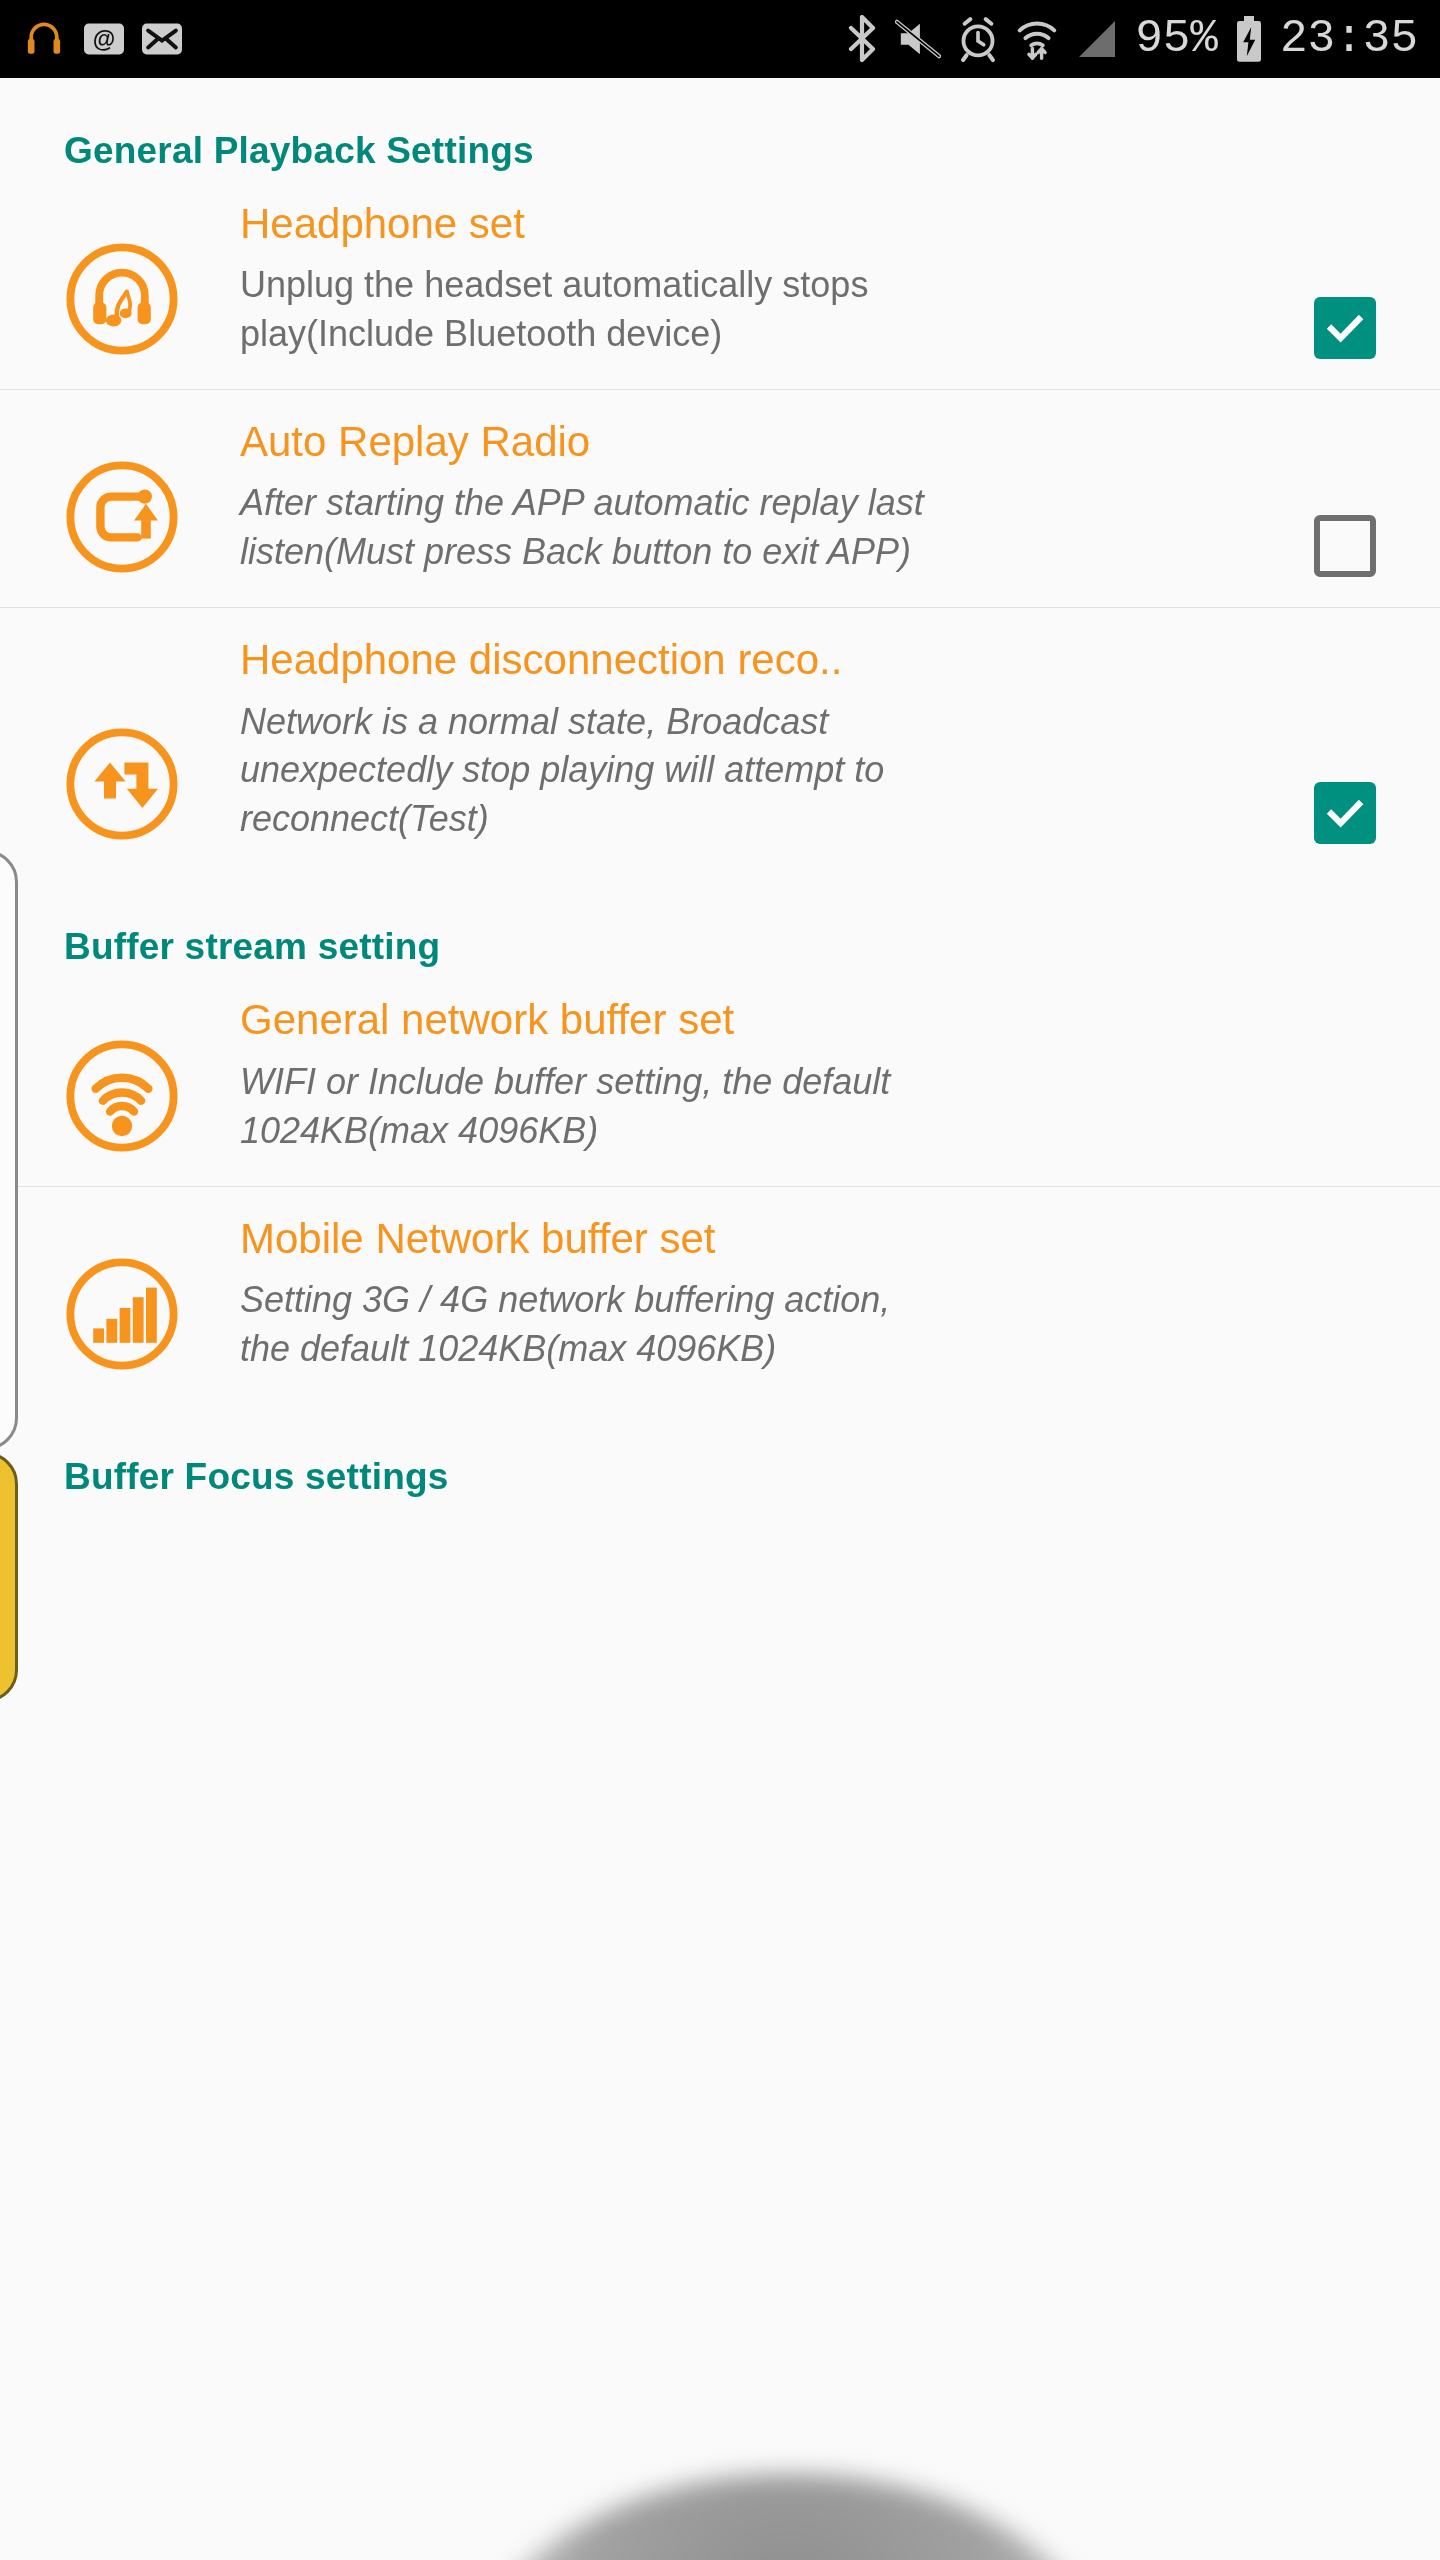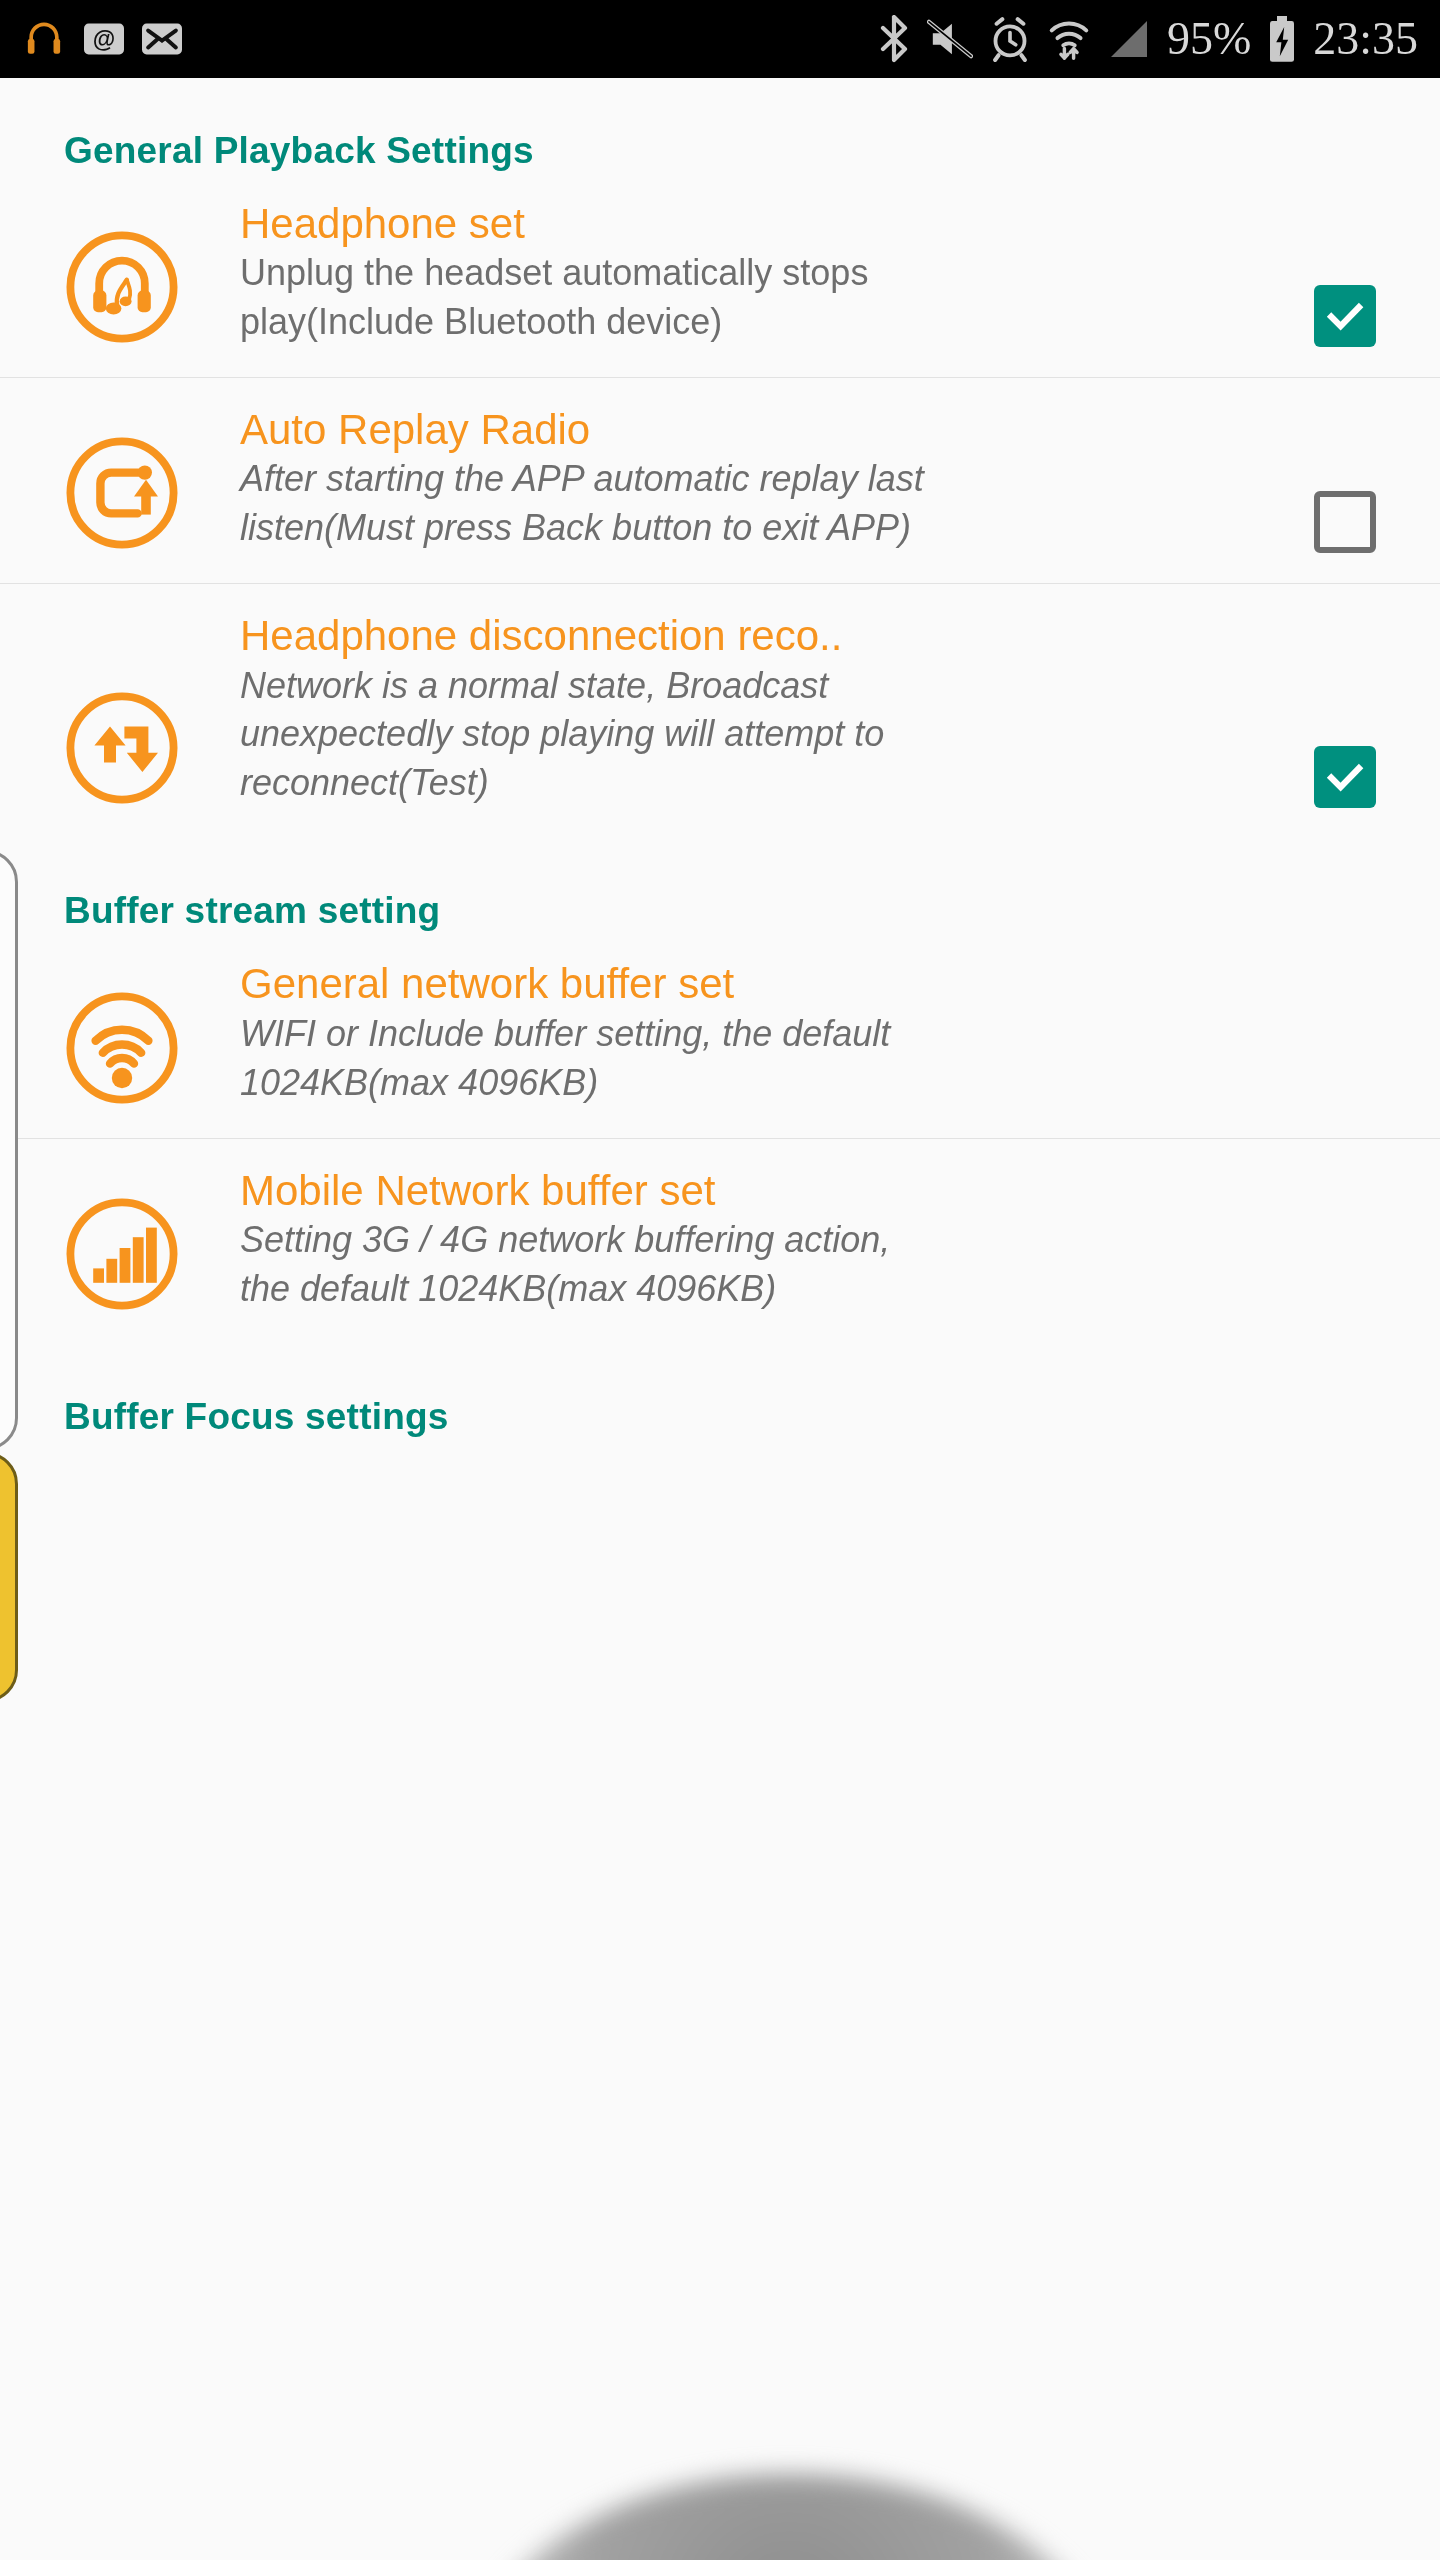--- a/index.html
+++ b/index.html
@@ -17,21 +17,21 @@
     height:78px; width:100%;
     background:#000;
     display:flex; align-items:center;
     padding:0 22px;
   }
   .sb-left { display:flex; align-items:center; gap:18px; }
   .sb-right { display:flex; align-items:center; gap:16px; margin-left:auto; }
   .sb-text {
     color:#d8d8d8; font-size:46px; font-weight:400;
     letter-spacing:0px; line-height:1;
-    font-family:Liberation Serif, serif;
+    font-family:Liberation Mono, monospace;
   }
   .sb-icon { display:flex; align-items:center; justify-content:center; }
 
   
   .section-header {
     color:#00897a;
     font-size:37px;
     font-weight:bold;
     padding:52px 0 0 64px;
     letter-spacing:0.2px;
@@ -65,21 +65,21 @@
     font-size:42px;
     line-height:1.22;
     font-weight:400;
     white-space:nowrap;
     overflow:hidden;
   }
   .row-desc {
     color:#6e6e6e;
     font-size:36px;
     line-height:1.36;
-    margin-top:0;
+    margin-top:12px;
     max-width:650px;
   }
   .row-desc.wide { max-width:690px;font-style:italic; }
 
   .row-control {
     flex:0 0 70px;
     display:flex; align-items:flex-start; justify-content:center;
     margin-top:72px;
     margin-left:10px;
   }

